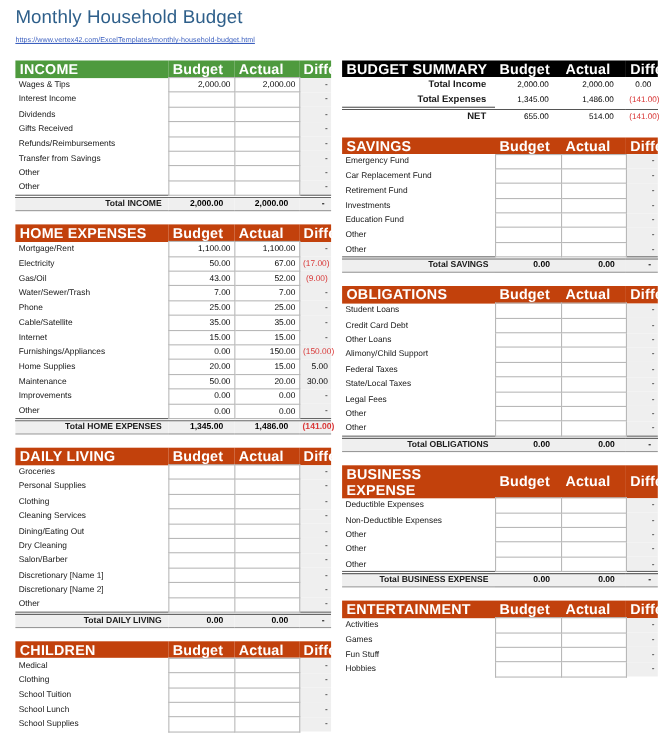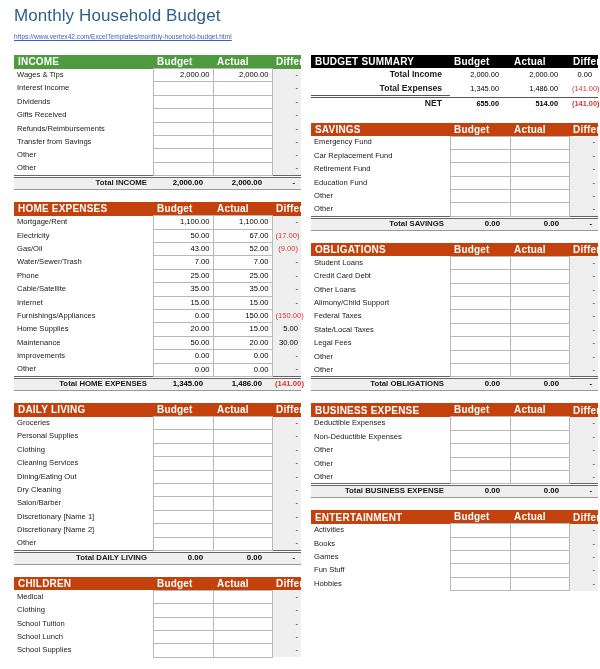--- a/index.html
+++ b/index.html
@@ -72,21 +72,21 @@
 
   table.bt col.c-label { width: 139px; }
   table.bt col.c-budget { width: 60px; }
   table.bt col.c-actual { width: 59px; }
   table.bt col.c-diff { width: 29px; }
 
   
   tr.hdr th {
     height: 13px;
     padding: 0 4px;
-    font-size: 10px;
+    font-size: 13px;
     font-weight: bold;
     color: #ffffff;
     vertical-align: middle;
     letter-spacing: 0.2px;
     border: none;
   }
   tr.hdr th.h-label { text-align: left; }
   tr.hdr th.h-num { text-align: left; }
   tr.hdr th.h-diff { text-align: center; }
 
@@ -172,21 +172,20 @@
     background: #ffffff;
     padding-right: 6px;
     font-size: 7.4px;
   }
   table.summary tr.srow td.diff.neg { color: #d83434; }
 
   table.summary tr.net td {
     border-top: 1px solid #555555;
     box-shadow: inset 0 2px 0 -1px #ffffff, inset 0 3px 0 -1px #555555;
     padding-top: 1px;
-    font-weight: bold;
   }
   table.summary tr.net td.label { font-size: 8.6px; }
 </style>
 </head>
 <body>
 
 <div class="page">
 
   <div class="title">Monthly Household Budget</div>
   <a class="url" href="#">https://www.vertex42.com/ExcelTemplates/monthly-household-budget.html</a>
@@ -559,20 +558,26 @@
               <td class="num"></td>
               <td class="diff">-</td>
             </tr>
             <tr class="row">
               <td class="label">Retirement Fund</td>
               <td class="num"></td>
               <td class="num"></td>
               <td class="diff">-</td>
             </tr>
             <tr class="row">
+              <td class="label">Investments</td>
+              <td class="num"></td>
+              <td class="num"></td>
+              <td class="diff">-</td>
+            </tr>
+            <tr class="row">
               <td class="label">Education Fund</td>
               <td class="num"></td>
               <td class="num"></td>
               <td class="diff">-</td>
             </tr>
             <tr class="row">
               <td class="label">Other</td>
               <td class="num"></td>
               <td class="num"></td>
               <td class="diff">-</td>
@@ -739,26 +744,20 @@
             </tr>
           </thead>
           <tbody>
             <tr class="row">
               <td class="label">Activities</td>
               <td class="num"></td>
               <td class="num"></td>
               <td class="diff">-</td>
             </tr>
             <tr class="row">
-              <td class="label">Books</td>
-              <td class="num"></td>
-              <td class="num"></td>
-              <td class="diff">-</td>
-            </tr>
-            <tr class="row">
               <td class="label">Games</td>
               <td class="num"></td>
               <td class="num"></td>
               <td class="diff">-</td>
             </tr>
             <tr class="row">
               <td class="label">Fun Stuff</td>
               <td class="num"></td>
               <td class="num"></td>
               <td class="diff">-</td>

